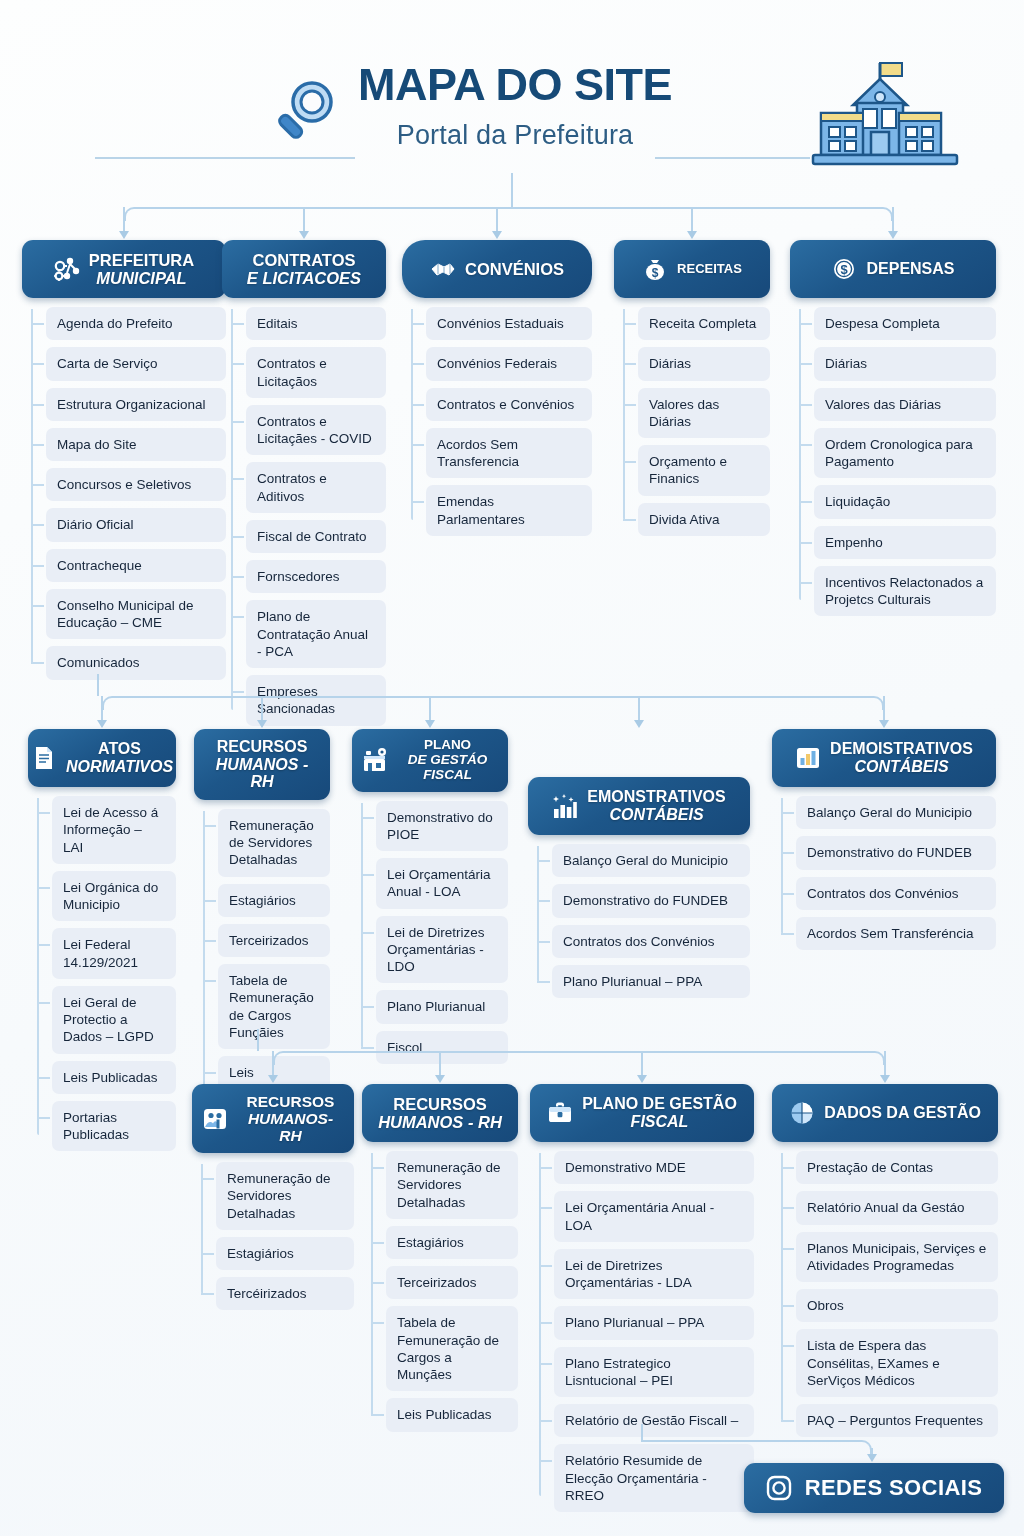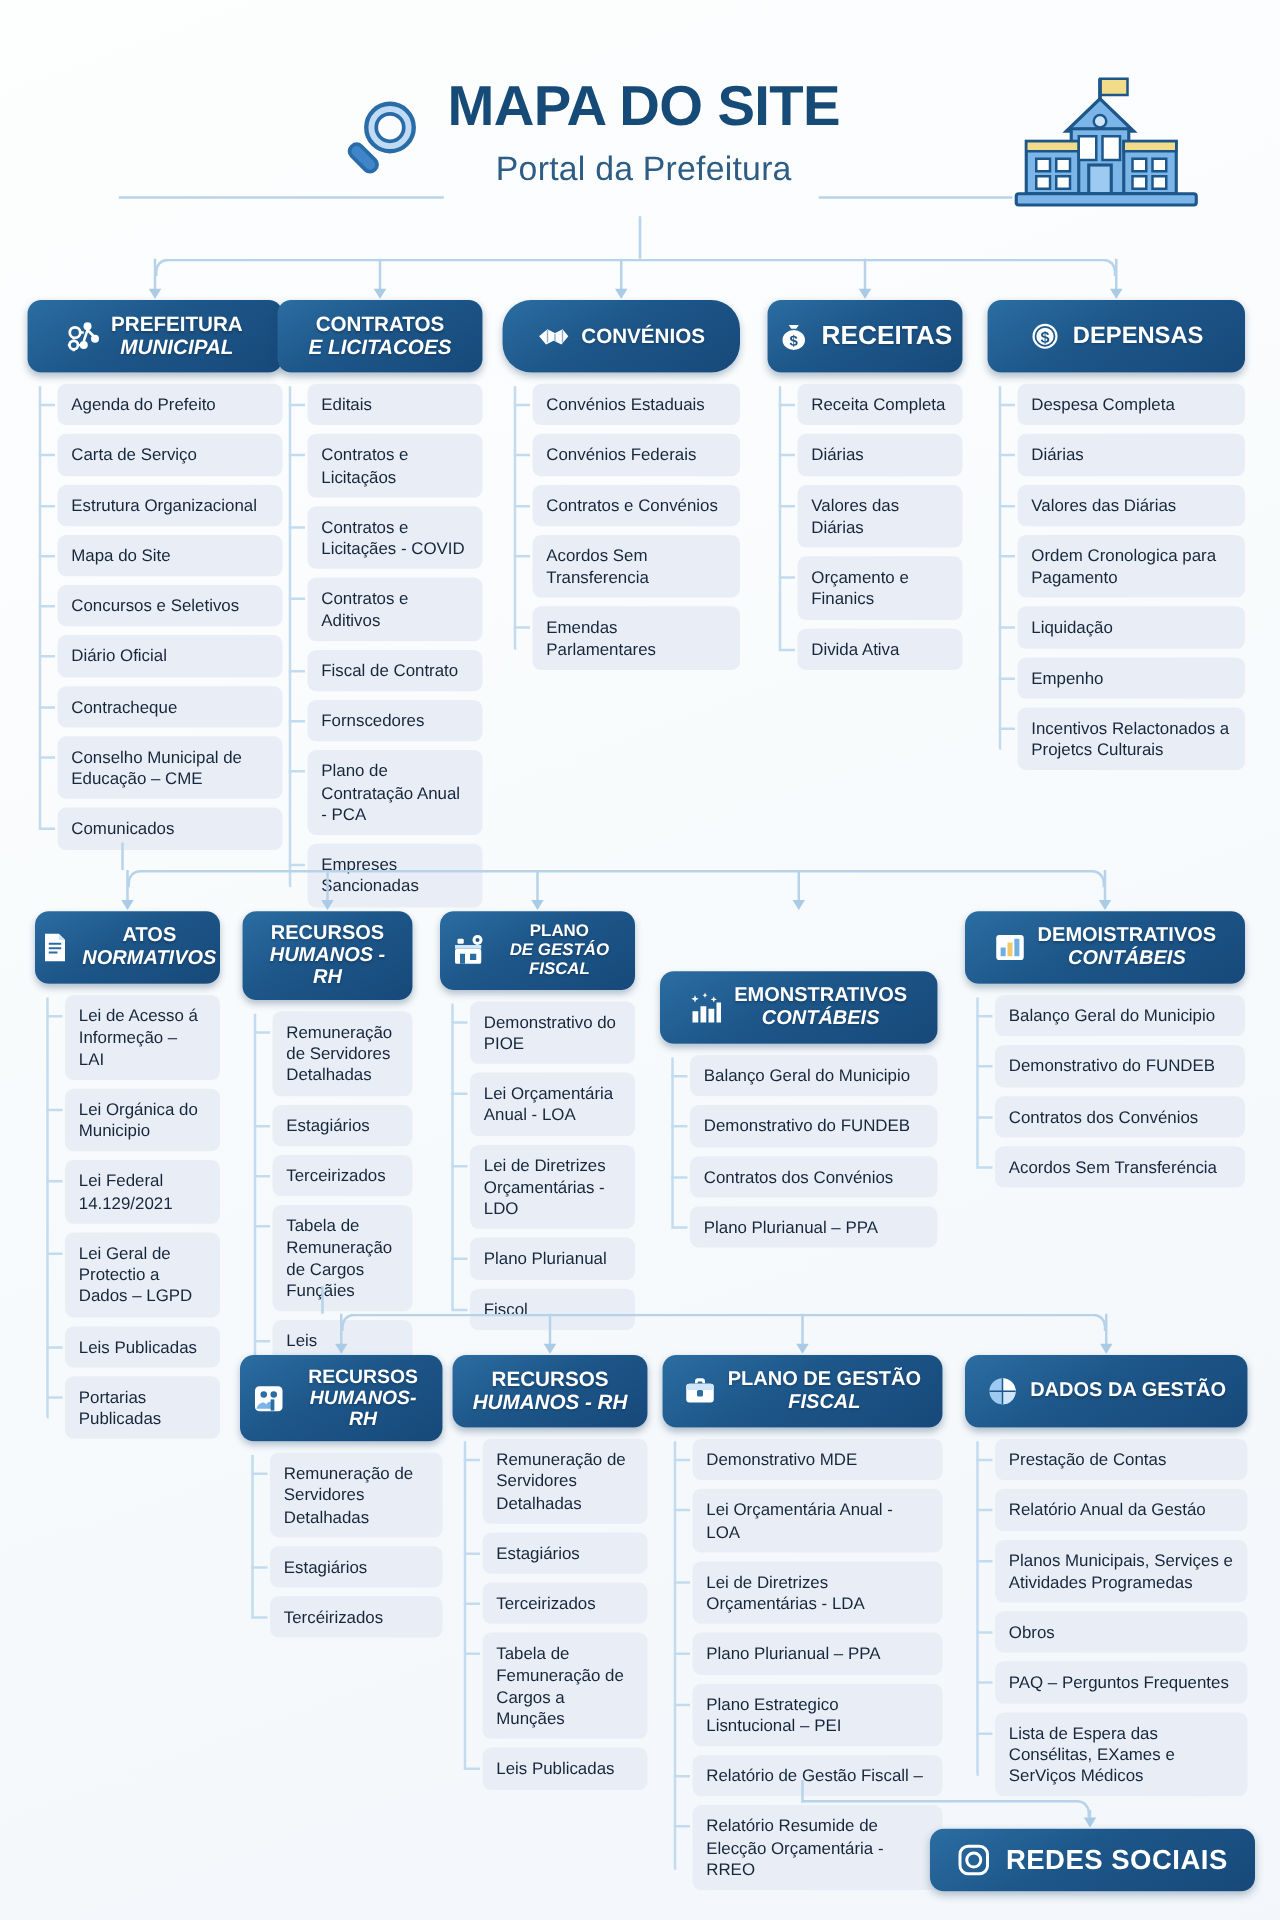--- a/index.html
+++ b/index.html
@@ -192,21 +192,21 @@
       </div>
       <div class="card" style="left:614px; top:240px; width:156px;">
         <div class="card-head" style="min-height:58px;">
           <span class="ico">
             <svg width="26" height="26" viewBox="0 0 26 26">
               <path d="M9 4h8l-2 3h-4z" fill="#ffffff"></path>
               <ellipse cx="13" cy="16" rx="9" ry="8" fill="#ffffff"></ellipse>
               <text x="13" y="20.5" font-size="12" font-weight="bold" fill="#1d5689" text-anchor="middle" font-family="Liberation Sans, sans-serif">$</text>
             </svg>
           </span>
-          <span class="htxt" style="font-size:21px;">
+          <span class="htxt" style="font-size:13px;">
             <span class="l1">RECEITAS</span>
 
           </span>
         </div>
         <div class="items">
           <div class="item">Receita Completa</div>
           <div class="item">Diárias</div>
           <div class="item">Valores das Diárias</div>
           <div class="item">Orçamento e Finanics</div>
           <div class="item">Divida Ativa</div>
@@ -214,21 +214,21 @@
       </div>
       <div class="card" style="left:790px; top:240px; width:206px;">
         <div class="card-head" style="min-height:58px;">
           <span class="ico">
             <svg width="26" height="26" viewBox="0 0 26 26">
               <circle cx="13" cy="13" r="10" fill="#ffffff"></circle>
               <circle cx="13" cy="13" r="7.6" fill="none" stroke="#1d5689" stroke-width="1.4"></circle>
               <text x="13" y="18" font-size="13" font-weight="bold" fill="#1d5689" text-anchor="middle" font-family="Liberation Sans, sans-serif">$</text>
             </svg>
           </span>
-          <span class="htxt" style="font-size:19px;">
+          <span class="htxt" style="font-size:16px;">
             <span class="l1">DEPENSAS</span>
 
           </span>
         </div>
         <div class="items">
           <div class="item">Despesa Completa</div>
           <div class="item">Diárias</div>
           <div class="item">Valores das Diárias</div>
           <div class="item">Ordem Cronologica para Pagamento</div>
           <div class="item">Liquidação</div>
@@ -446,22 +446,22 @@
           <span class="htxt" style="font-size:16px;">
             <span class="l1">DADOS DA GESTÃO</span>
 
           </span>
         </div>
         <div class="items">
           <div class="item">Prestação de Contas</div>
           <div class="item">Relatório Anual da Gestáo</div>
           <div class="item">Planos Municipais, Serviçes e Atividades Programedas</div>
           <div class="item">Obros</div>
+          <div class="item">Lista de Espera das Consélitas, EXames e SerViços Médicos</div>
           <div class="item">PAQ – Perguntos Frequentes</div>
-          <div class="item">Lista de Espera das Consélitas, EXames e SerViços Médicos</div>
         </div>
       </div>
       <div class="drop" style="left:641px; top:1424px; height:18px;"></div>
       <div style="position:absolute; left:641px; top:1440px; width:231px; height:14px;
           border-top:2px solid #b6d3ea; border-right:2px solid #b6d3ea; border-radius:0 10px 0 0;"></div>
       <div class="drop" style="left:871px; top:1448px; height:8px;"></div>
       <div class="arrow" style="left:867px; top:1454px;"></div>
     </div>
 
   <div class="social" style="left:744px; top:1463px; width:260px; height:50px;">

